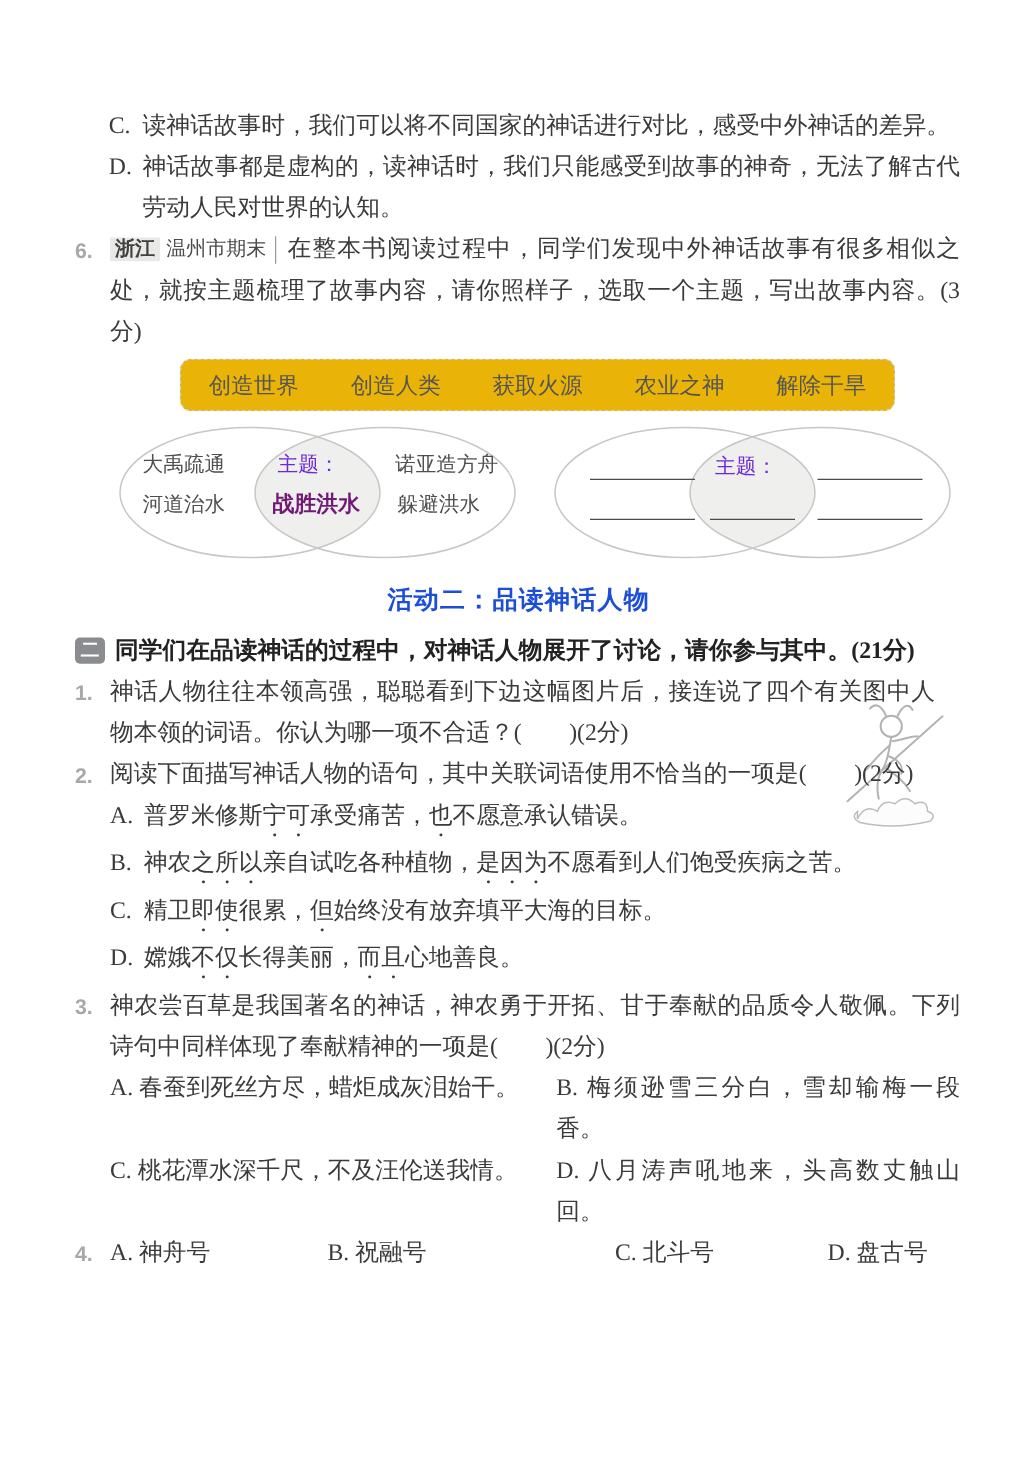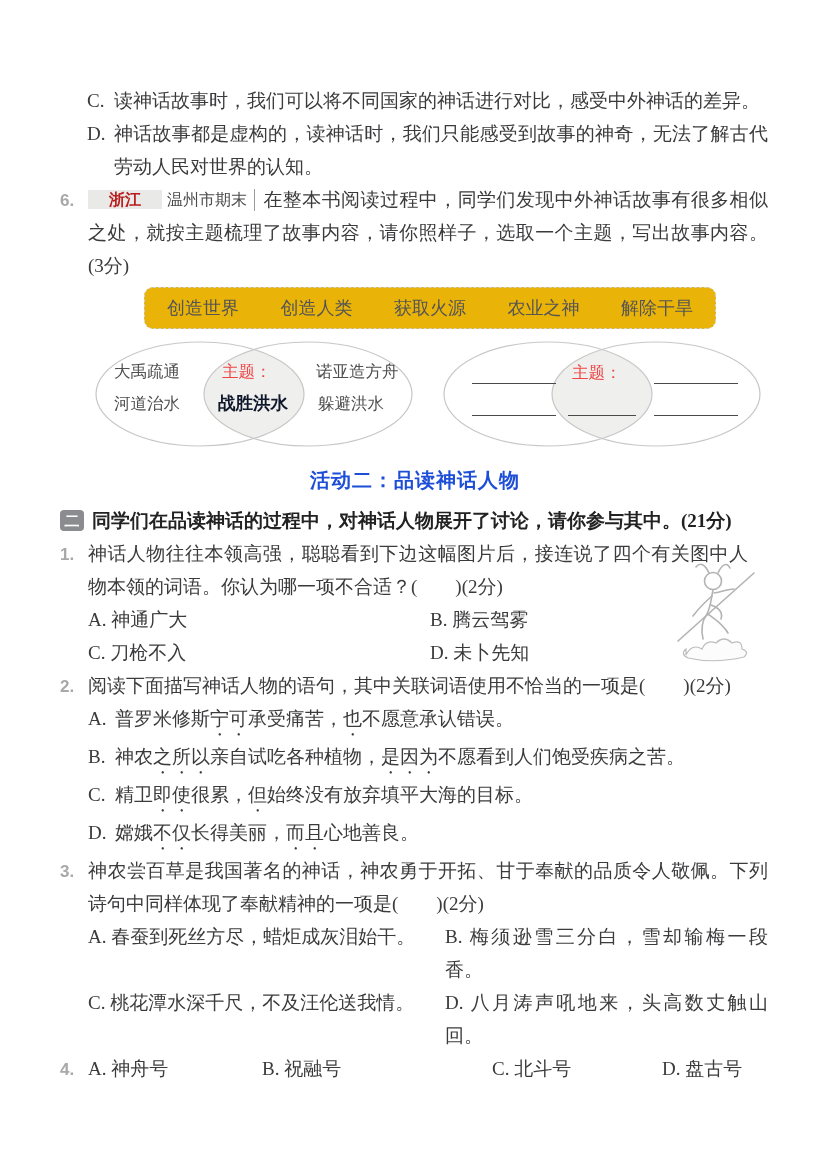--- a/index.html
+++ b/index.html
@@ -12,34 +12,34 @@
   .hang>.lab{position:absolute;left:0;top:0;}
   .optblock{margin-left:25px;}
 
   .q{position:relative;padding-left:26px;}
   .qnum{position:absolute;left:-2px;top:1px;font-family:"Liberation Sans","DejaVu Sans",sans-serif;
         font-weight:bold;color:#a8a8a8;font-size:17px;}
 
   
   .tag{display:inline-block;font-size:16px;line-height:22px;vertical-align:1px;
        border-right:1.5px solid #9a9a9a;padding-right:7px;margin-right:8px;color:#4a4a4a;}
-  .tag .region{background:#e9e9e8;font-weight:bold;padding:1px 21px;margin-right:5px;color:#b91c1c;}
+  .tag .region{background:#e9e9e8;font-weight:bold;padding:1px 4px;margin-right:5px;color:#404040;}
 
   
   .word-bank{margin:5px 52px 0 82px;border:1.6px dashed #cfcfcd;border-radius:9px;background:#eab308;
              padding:7px 22px;display:flex;justify-content:space-between;
              font-size:18px;color:#555;line-height:26px;}
 
   
   .venn-row{display:flex;gap:28px;margin:10px 0 0 32px;}
   .venn{position:relative;width:320px;height:110px;}
   .venn svg{position:absolute;left:0;top:0;}
   .vt{position:absolute;font-size:16.5px;line-height:20px;color:#4f4f4f;white-space:nowrap;text-align:center;}
-  .vt.center-label{color:#ef4444;}
-  .vt.center-value{font-weight:bold;color:#0f172a;font-size:17.5px;}
+  .vt.center-label{color:#6d28d9;}
+  .vt.center-value{font-weight:bold;color:#701a75;font-size:17.5px;}
   .blank{display:inline-block;border-bottom:1.6px solid #4a4a4a;height:14px;}
 
   
   .activity-title{margin-top:15px;text-align:center;font-weight:bold;font-size:20px;
                   letter-spacing:1px;color:#1d4ed8;}
   .section-intro{margin-top:7px;font-weight:bold;color:#222;position:relative;padding-left:30px;}
   .badge{position:absolute;left:-2px;top:6px;width:24px;height:21px;line-height:21px;background:#8a8c8f;
          color:#fff;border-radius:4px;text-align:center;font-size:15px;font-weight:bold;
          font-family:"Liberation Sans","DejaVu Sans",sans-serif;}
 
@@ -144,26 +144,20 @@
         <path d="M39 12 C35 3 30 1 26 6"></path>
         <path d="M48 12 C52 3 57 1 60 7"></path>
         <path d="M43 29 C41 38 41 45 37 53"></path>
         <path d="M44 32 C52 31 58 28 64 28"></path>
         <path d="M42 35 C35 41 29 47 23 55"></path>
         <path d="M41 44 C49 47 53 52 51 58"></path>
         <path d="M38 53 C45 58 53 63 58 72"></path>
         <path d="M37 53 C31 61 31 69 33 78"></path>
         <path d="M16 94 q6 -12 16 -6 q4 -10 14 -6 q8 -8 16 0 q10 -4 10 6 q8 3 2 8 q-30 7 -56 1 q-8 -4 -2 -9 z" fill="#fcfcfc" stroke="#bdbdbd" stroke-width="1.2"></path>
       </svg>
-      <div class="opts-2col">
-        <div><span>A.</span> <span>神通广大</span></div>
-        <div><span>B.</span> <span>腾云驾雾</span></div>
-        <div><span>C.</span> <span>刀枪不入</span></div>
-        <div><span>D.</span> <span>未卜先知</span></div>
-      </div>
     </div>
 
     <div class="q">
       <span class="qnum">2.</span>
       <div>阅读下面描写神话人物的语句，其中关联词语使用不恰当的一项是(　　)(2分)</div>
       <div class="hang">
         <span class="lab">A.</span>
         <span><span>普罗米修斯</span><span class="em-dot">宁可</span><span>承受痛苦，</span><span class="em-dot">也</span><span>不愿意承认错误。</span></span>
       </div>
       <div class="hang">

